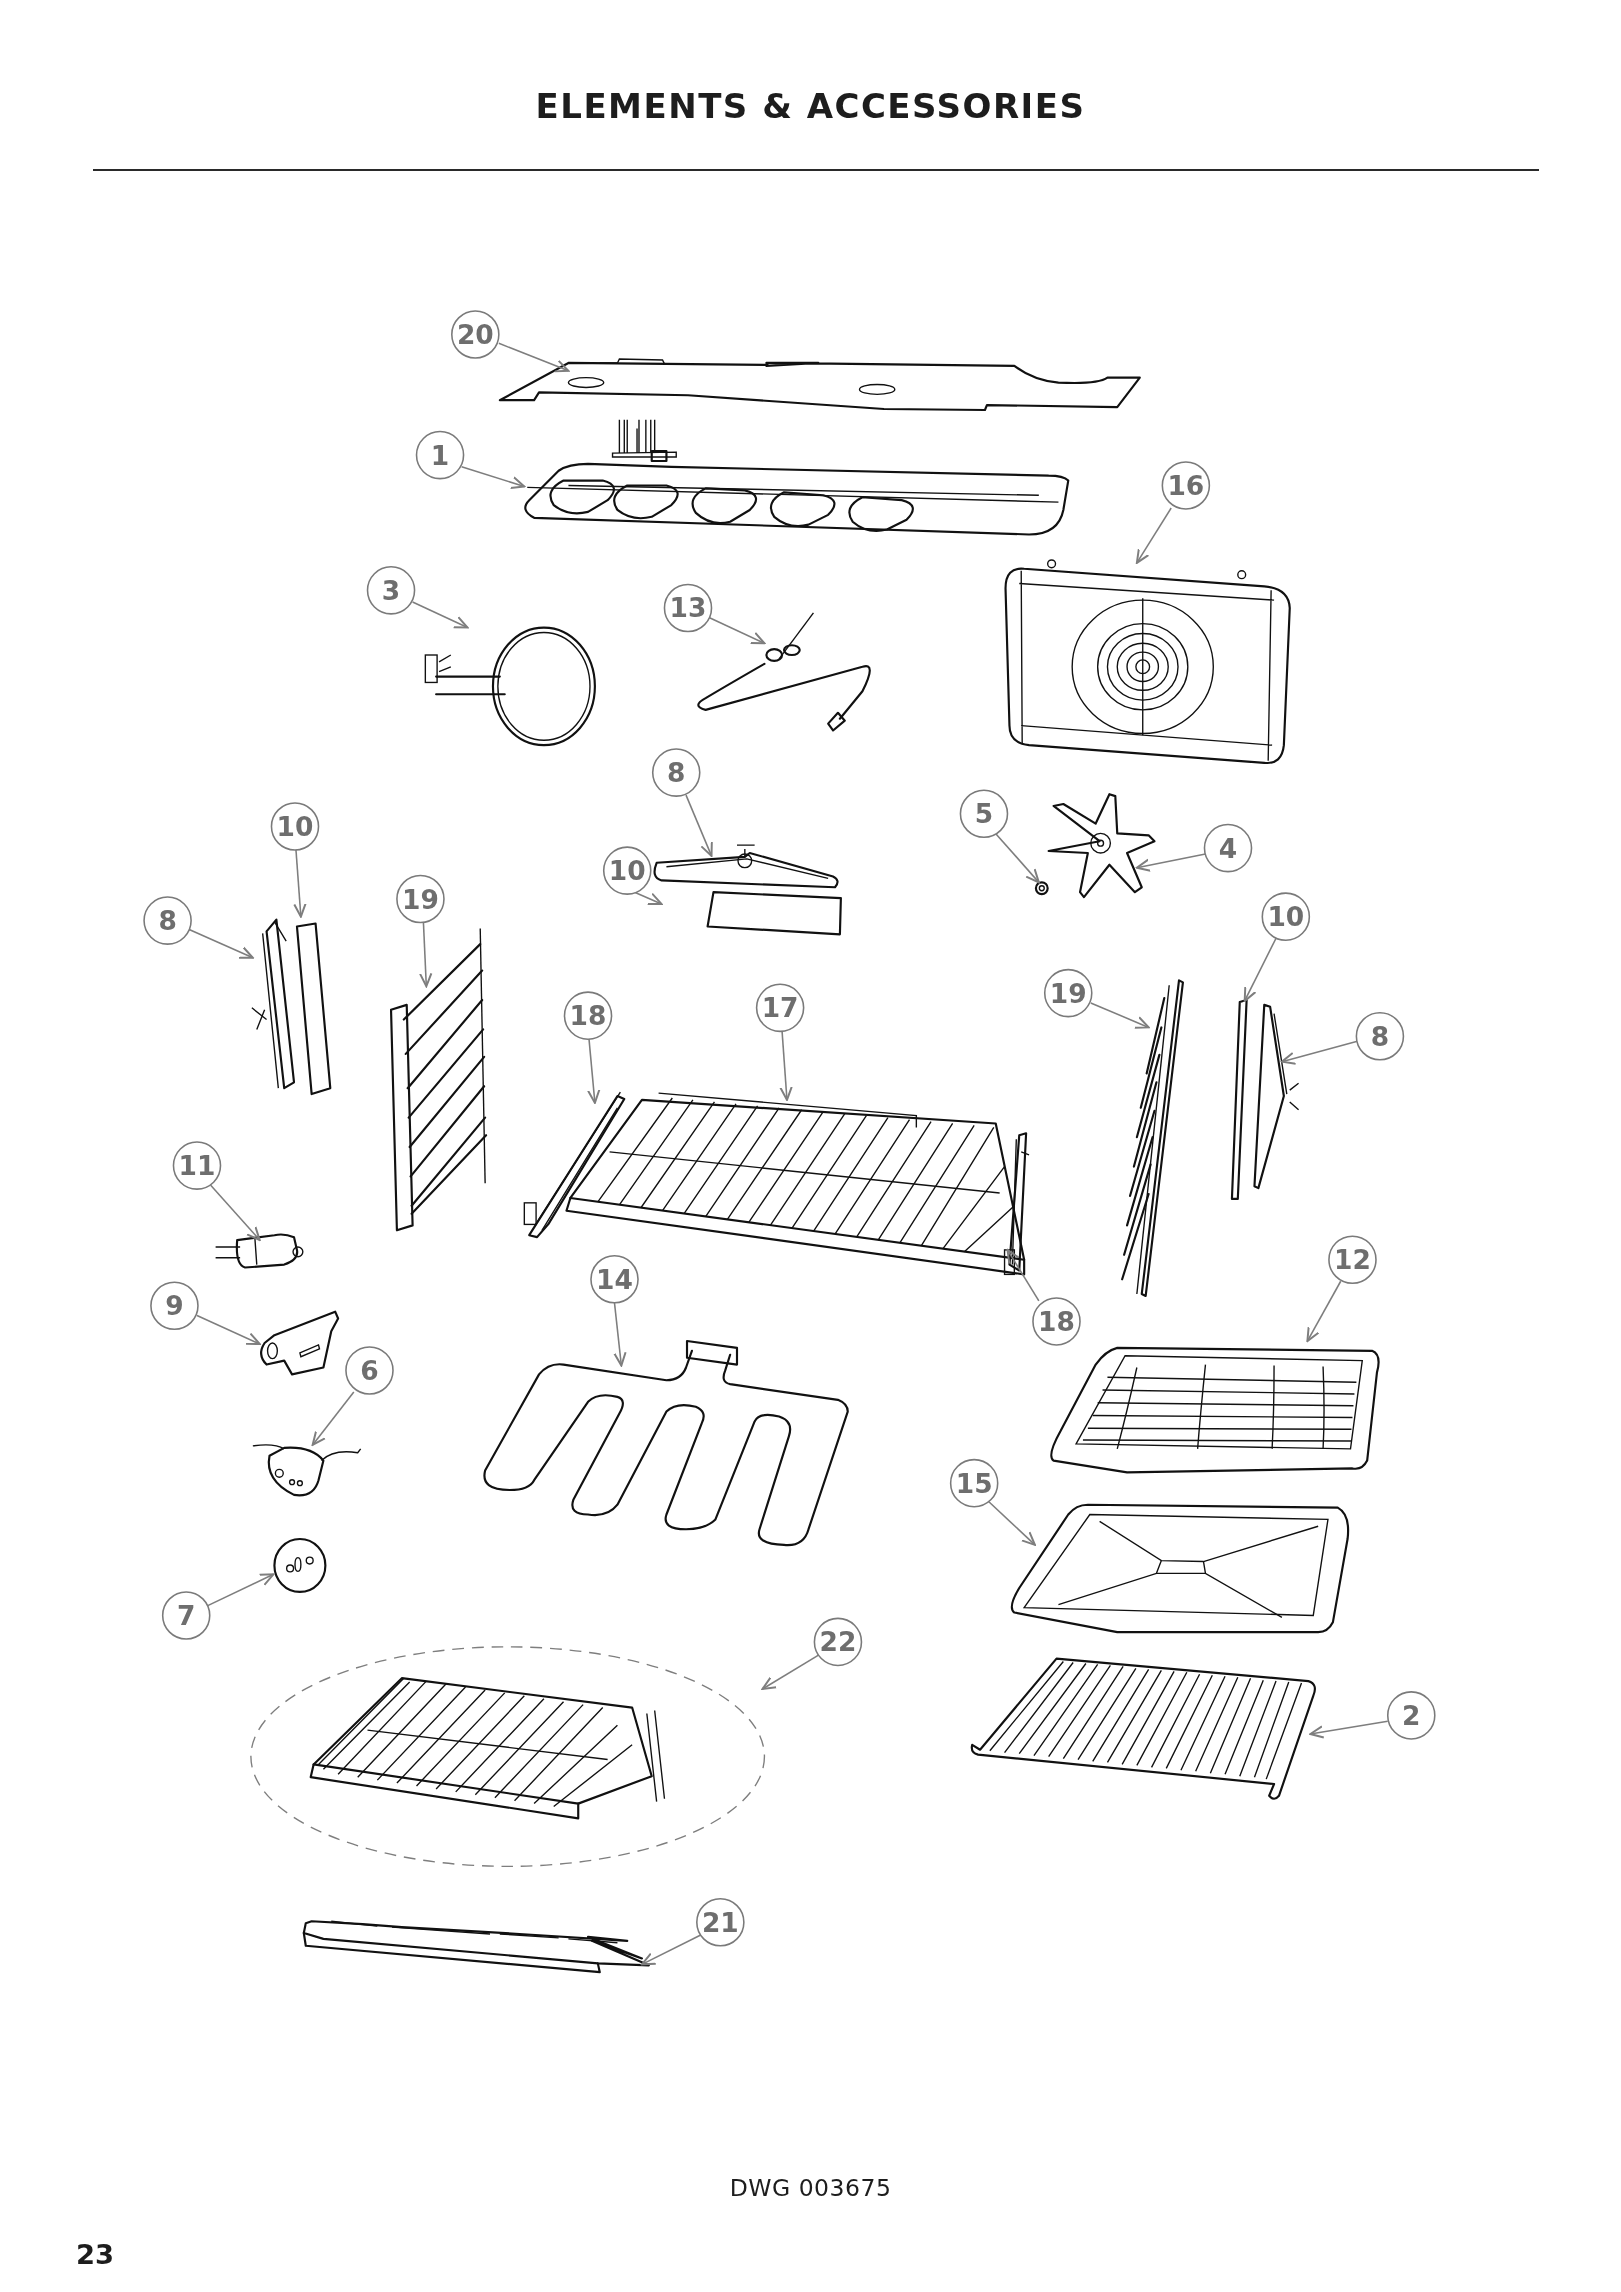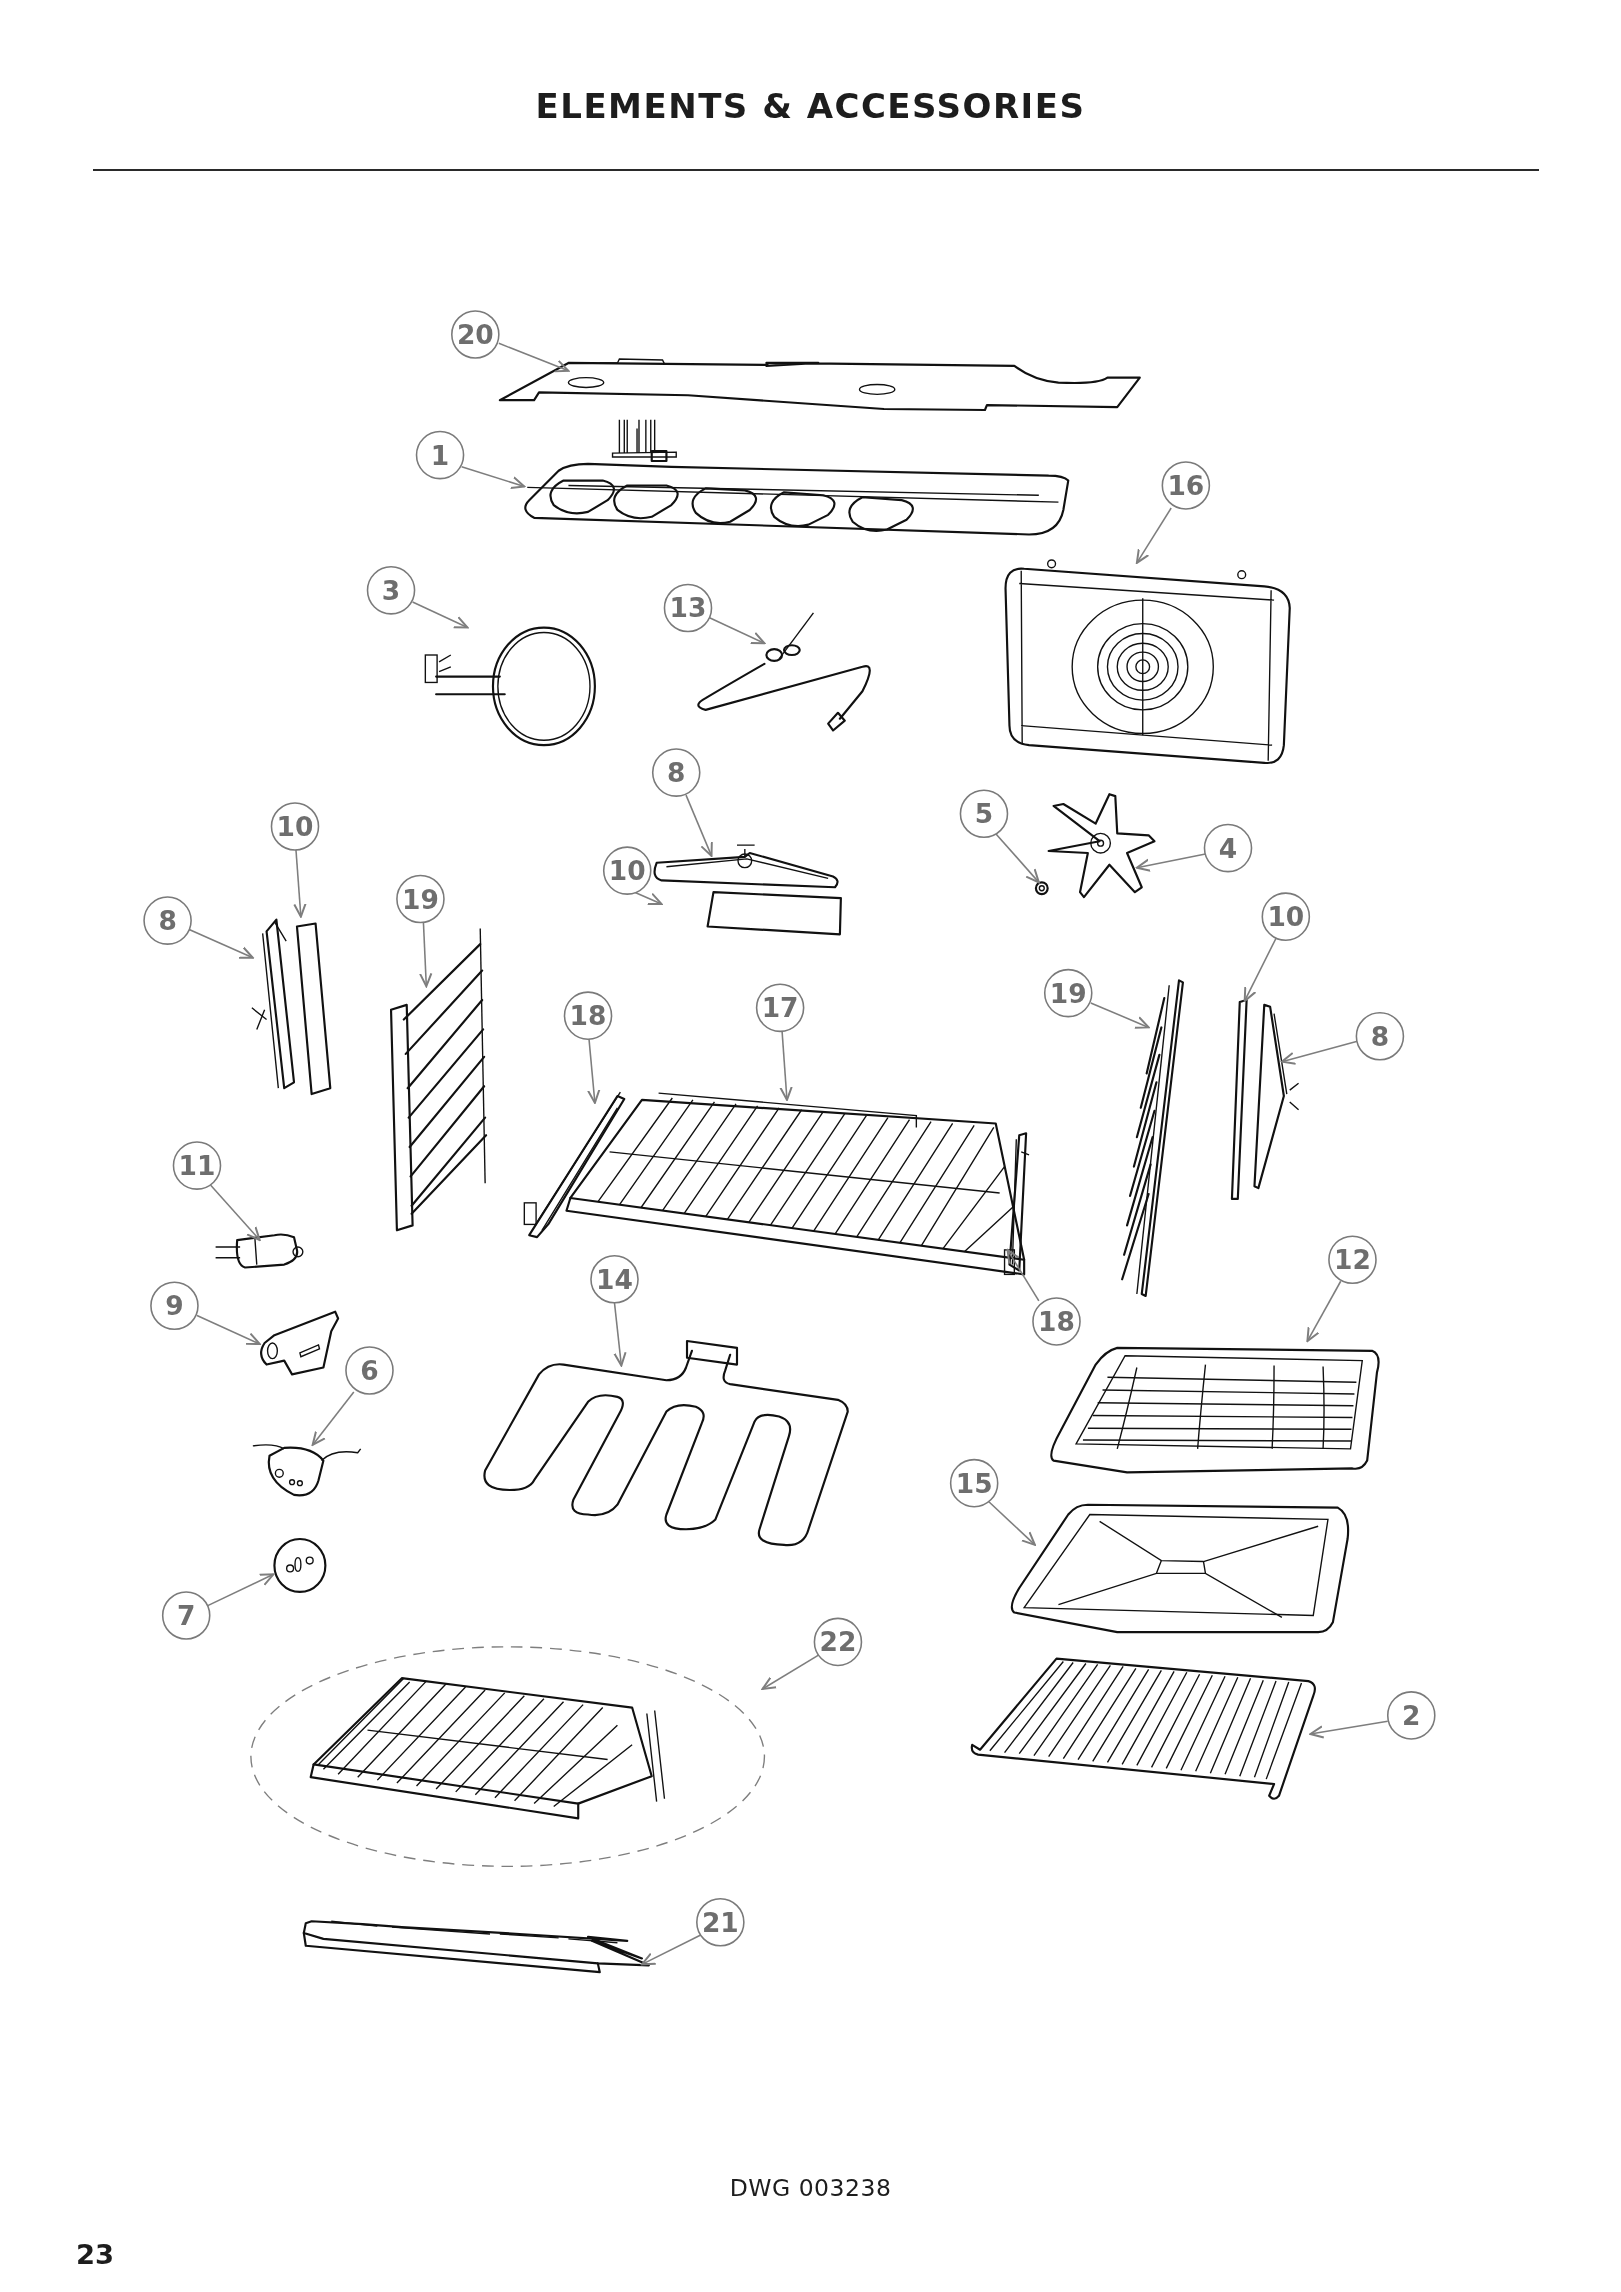--- a/index.html
+++ b/index.html
@@ -350,15 +350,15 @@
     <circle cx="1440" cy="1750" r="24"></circle>
       <text x="1440" y="1750">2</text>
   </g>
   <g class="callout">
     <path class="leader" marker-end="url(#arr)" d="M715,1974 L655,2004"></path>
     <circle cx="735" cy="1961" r="24"></circle>
       <text x="735" y="1961">21</text>
   </g>
 </svg>
 
-<div class="dwg">DWG 003238</div>
+<div class="dwg">DWG 003675</div>
 <div class="page-num">23</div>
 
 
 </body></html>

